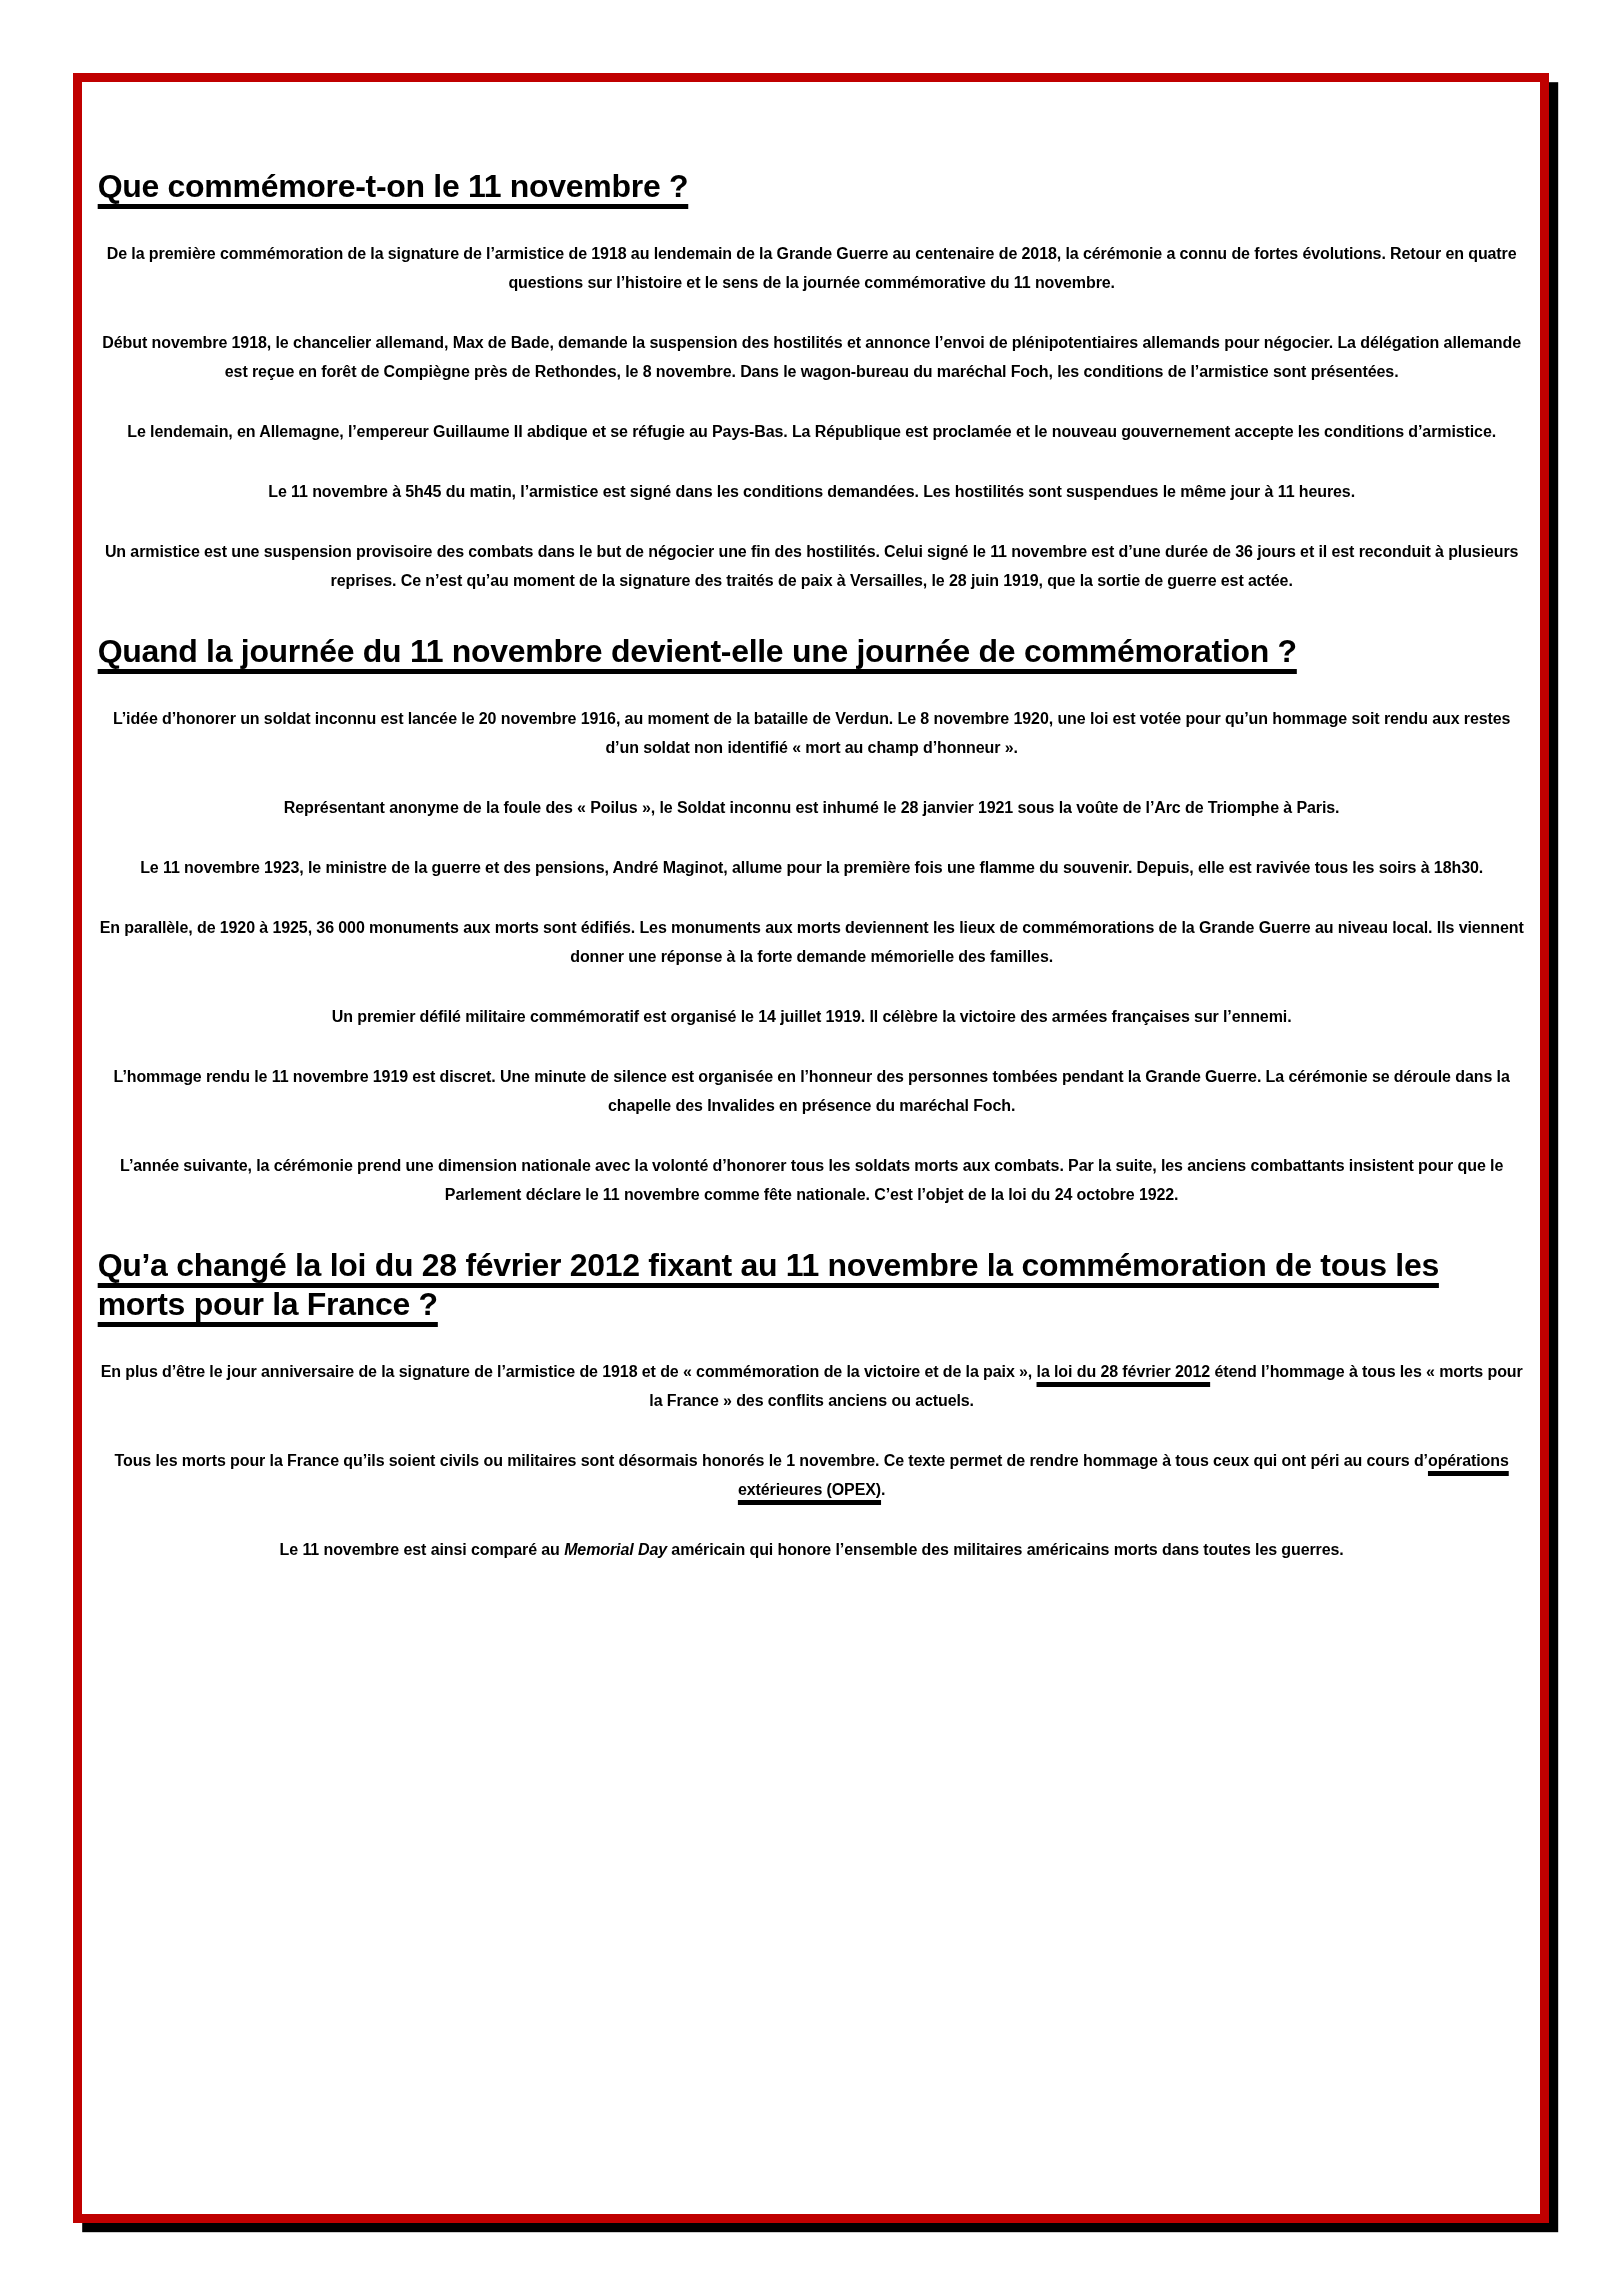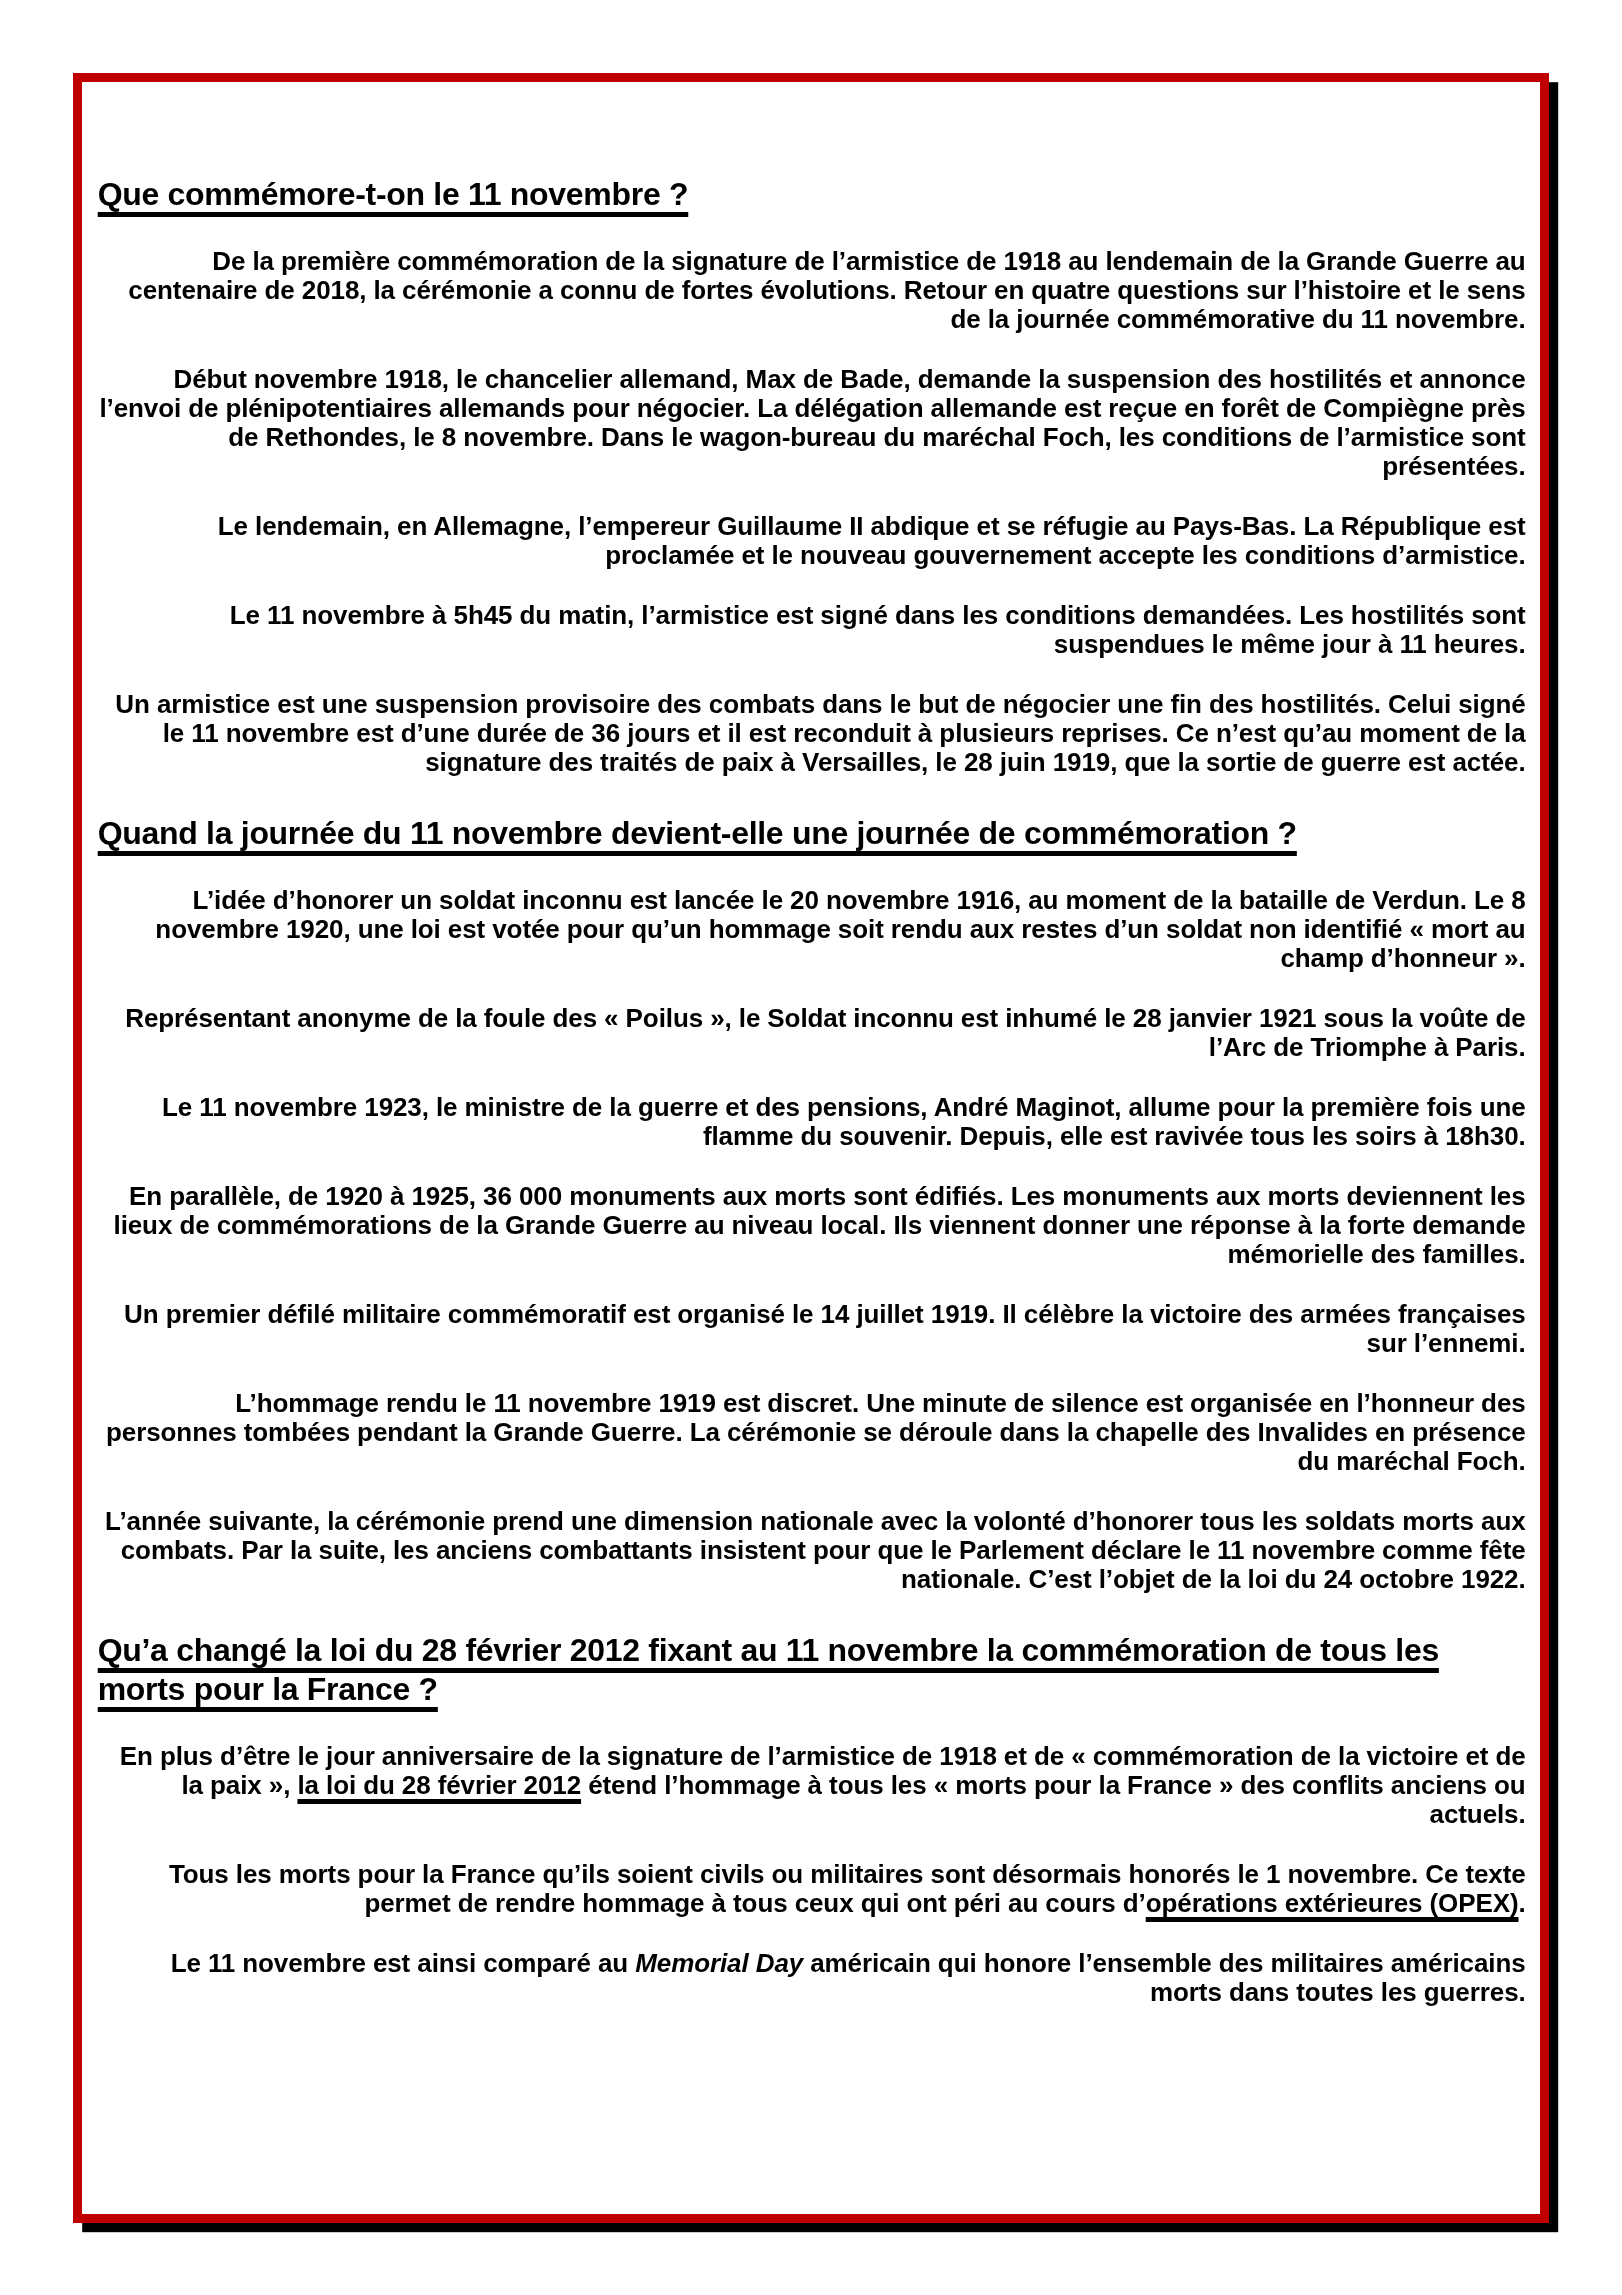--- a/index.html
+++ b/index.html
@@ -37,28 +37,28 @@
     margin: 37px 0 33px 0;
     font-size: 32px;
     line-height: 39px;
     font-weight: 700;
     letter-spacing: -0.3px;
     text-decoration: underline;
     text-decoration-thickness: 5.2px;
     text-underline-offset: 7.2px;
     text-decoration-skip-ink: none;
   }
-  .doc-heading:first-child { margin-top: 8px; }
+  .doc-heading:first-child { margin-top: 0; }
   .doc-paragraph {
     margin: 0 0 31px 0;
-    font-size: 26px;
+    font-size: 16px;
     line-height: 29px;
     font-weight: 700;
     letter-spacing: -0.1px;
-    text-align: right;
+    text-align: center;
   }
   .doc-link {
     color: inherit;
     text-decoration: underline;
     text-decoration-thickness: 4.6px;
     text-underline-offset: 5.2px;
     text-decoration-skip-ink: none;
     cursor: pointer;
   }
   .doc-paragraph em { font-style: italic; }

